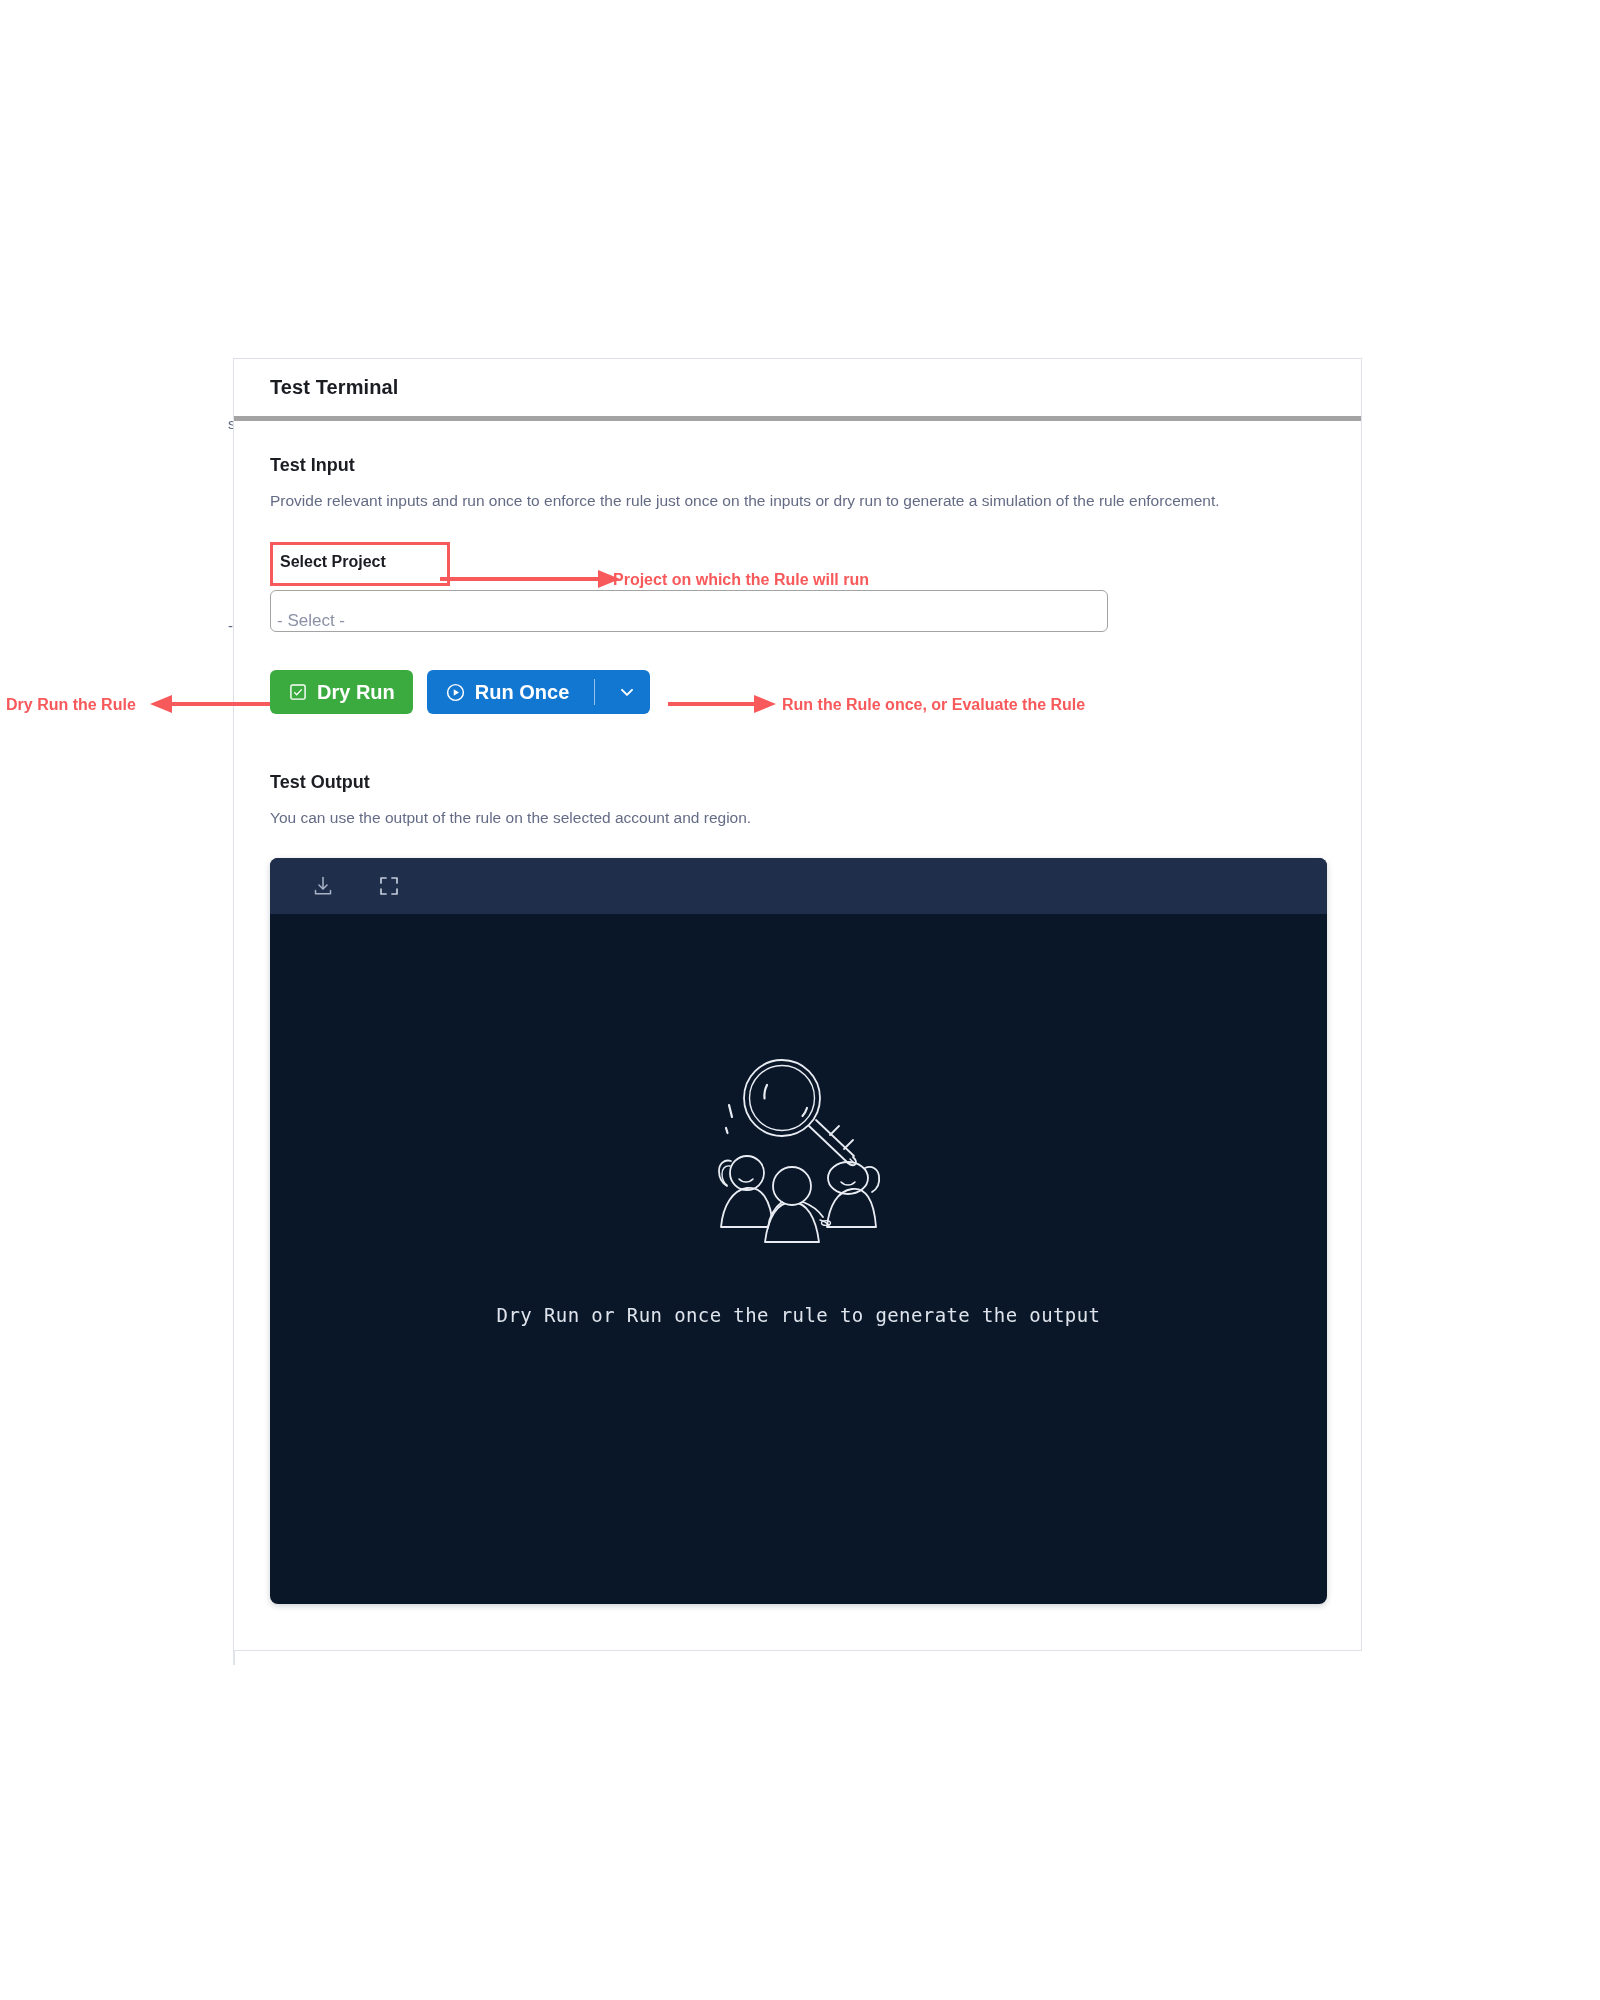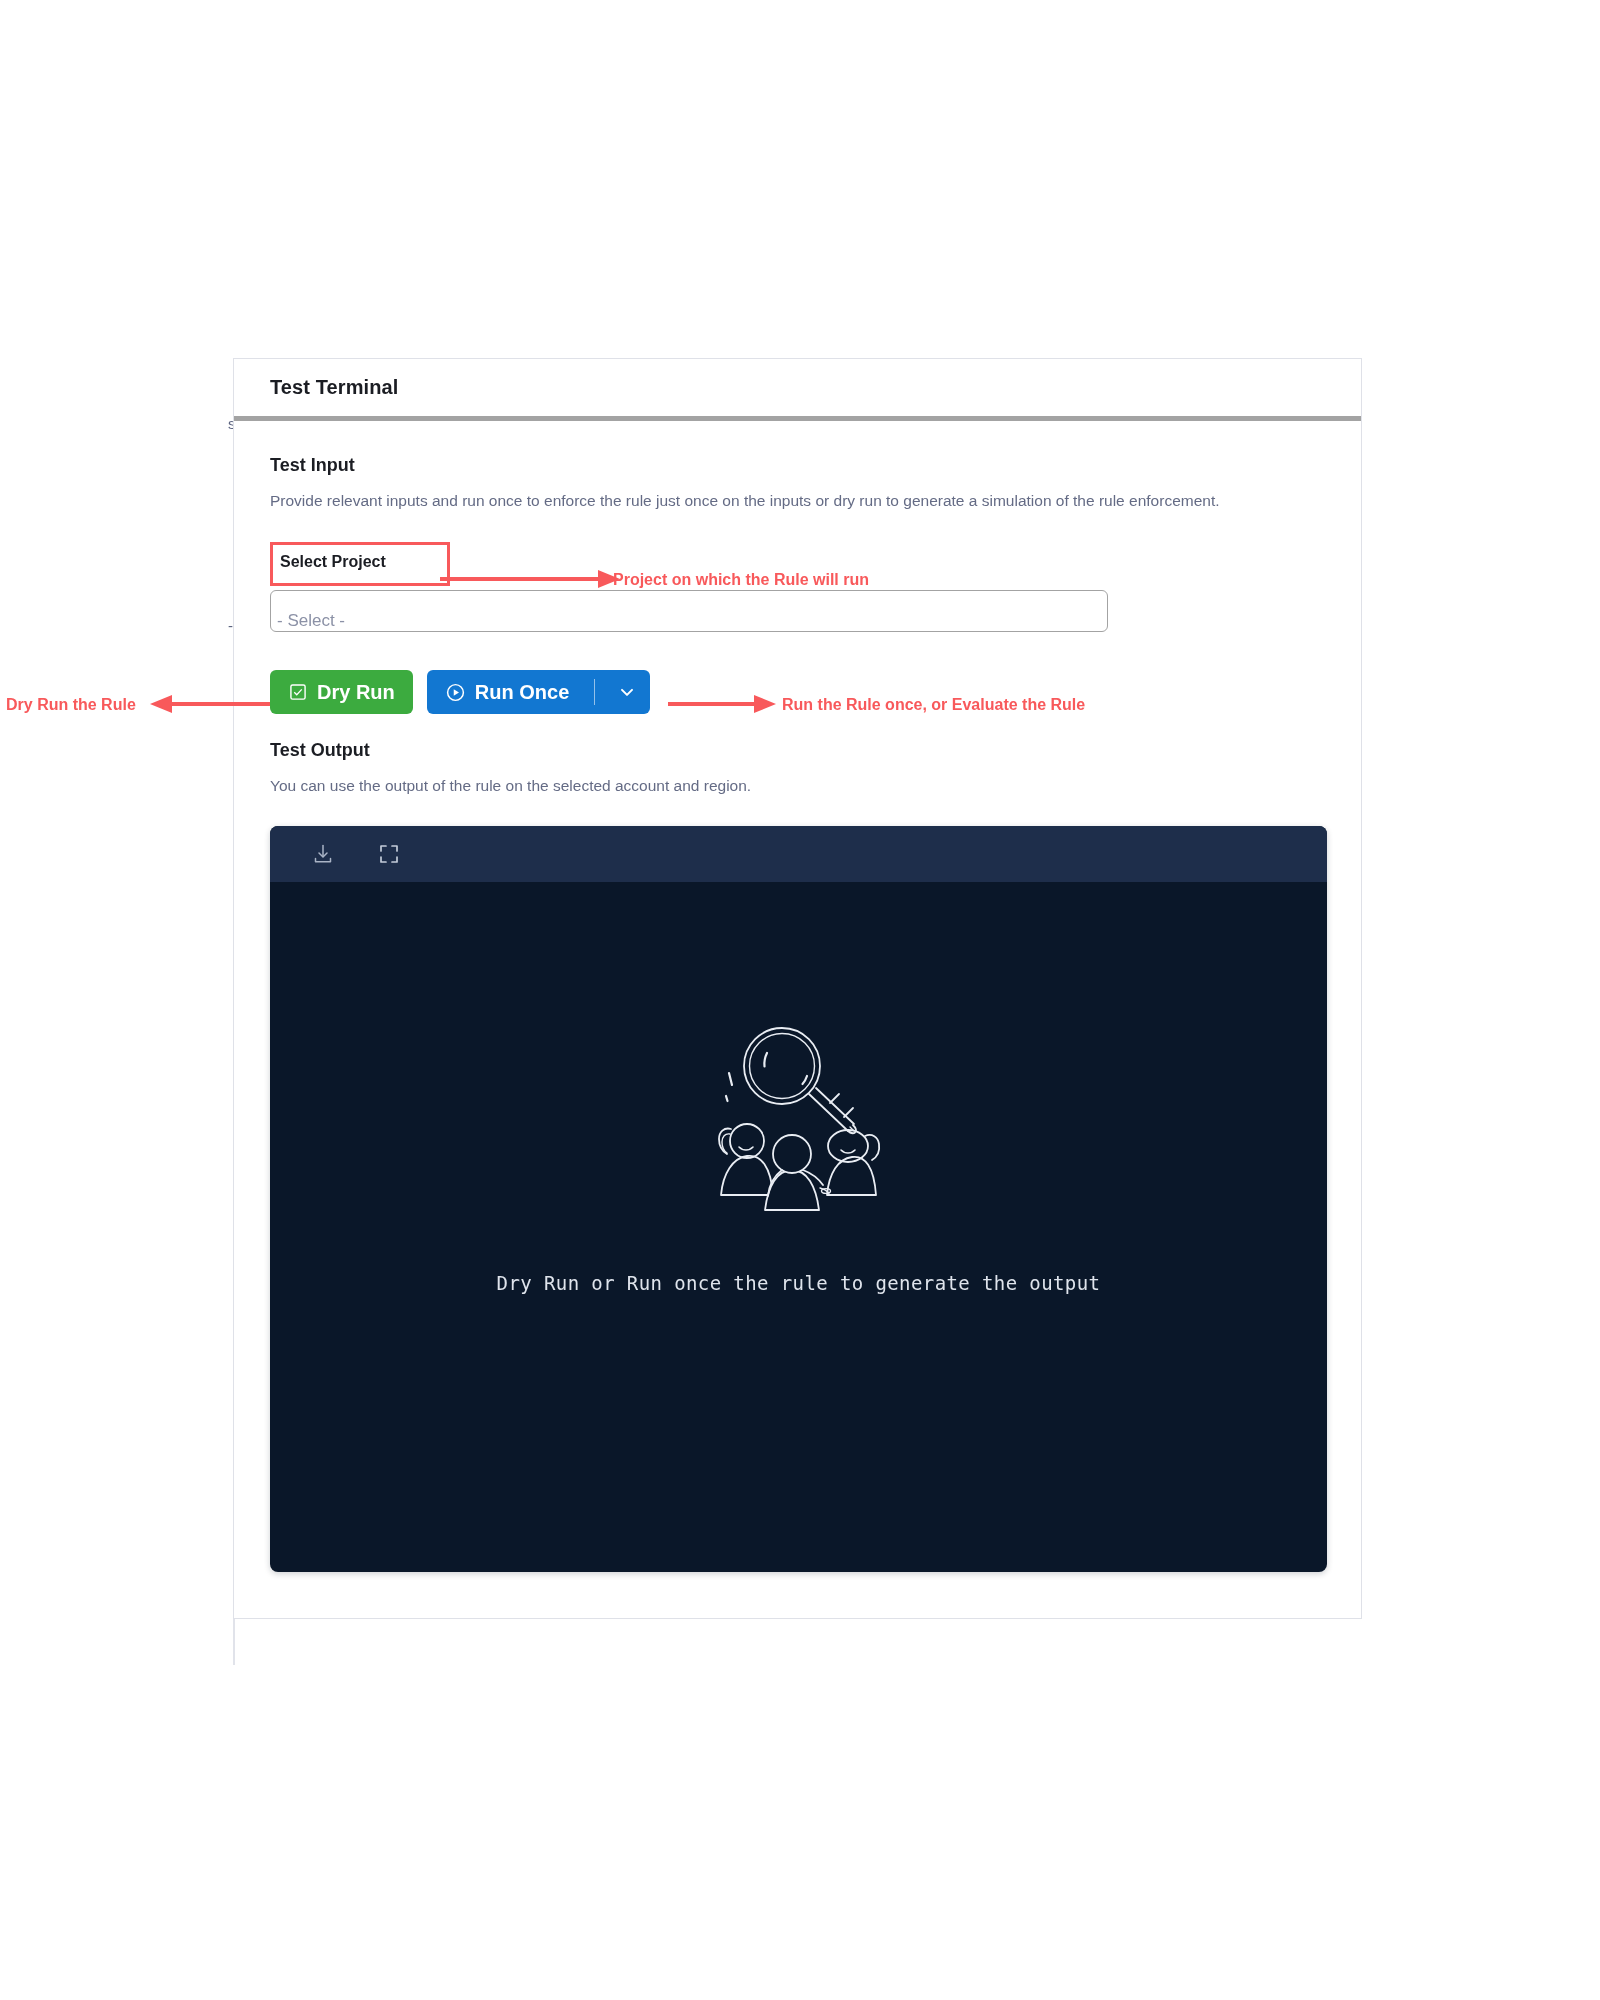--- a/index.html
+++ b/index.html
@@ -147,21 +147,21 @@
   .btn-run .divider {
     width: 1px; height: 26px; background: rgba(255,255,255,.55);
   }
   .btn-run .caret {
     width: 46px; height: 44px;
     display: inline-flex; align-items: center; justify-content: center;
   }
   .ico { display: inline-flex; align-items: center; }
 
   
-  .out-wrap { margin-top: 26px; }
+  .out-wrap { margin-top: 58px; }
 
   .terminal {
     margin-top: 28px;
     width: 1057px;
     border-radius: 8px;
     overflow: hidden;
     background: #0a1729;
     box-shadow: 0 2px 6px rgba(16,24,40,.20);
   }
   .term-bar {

